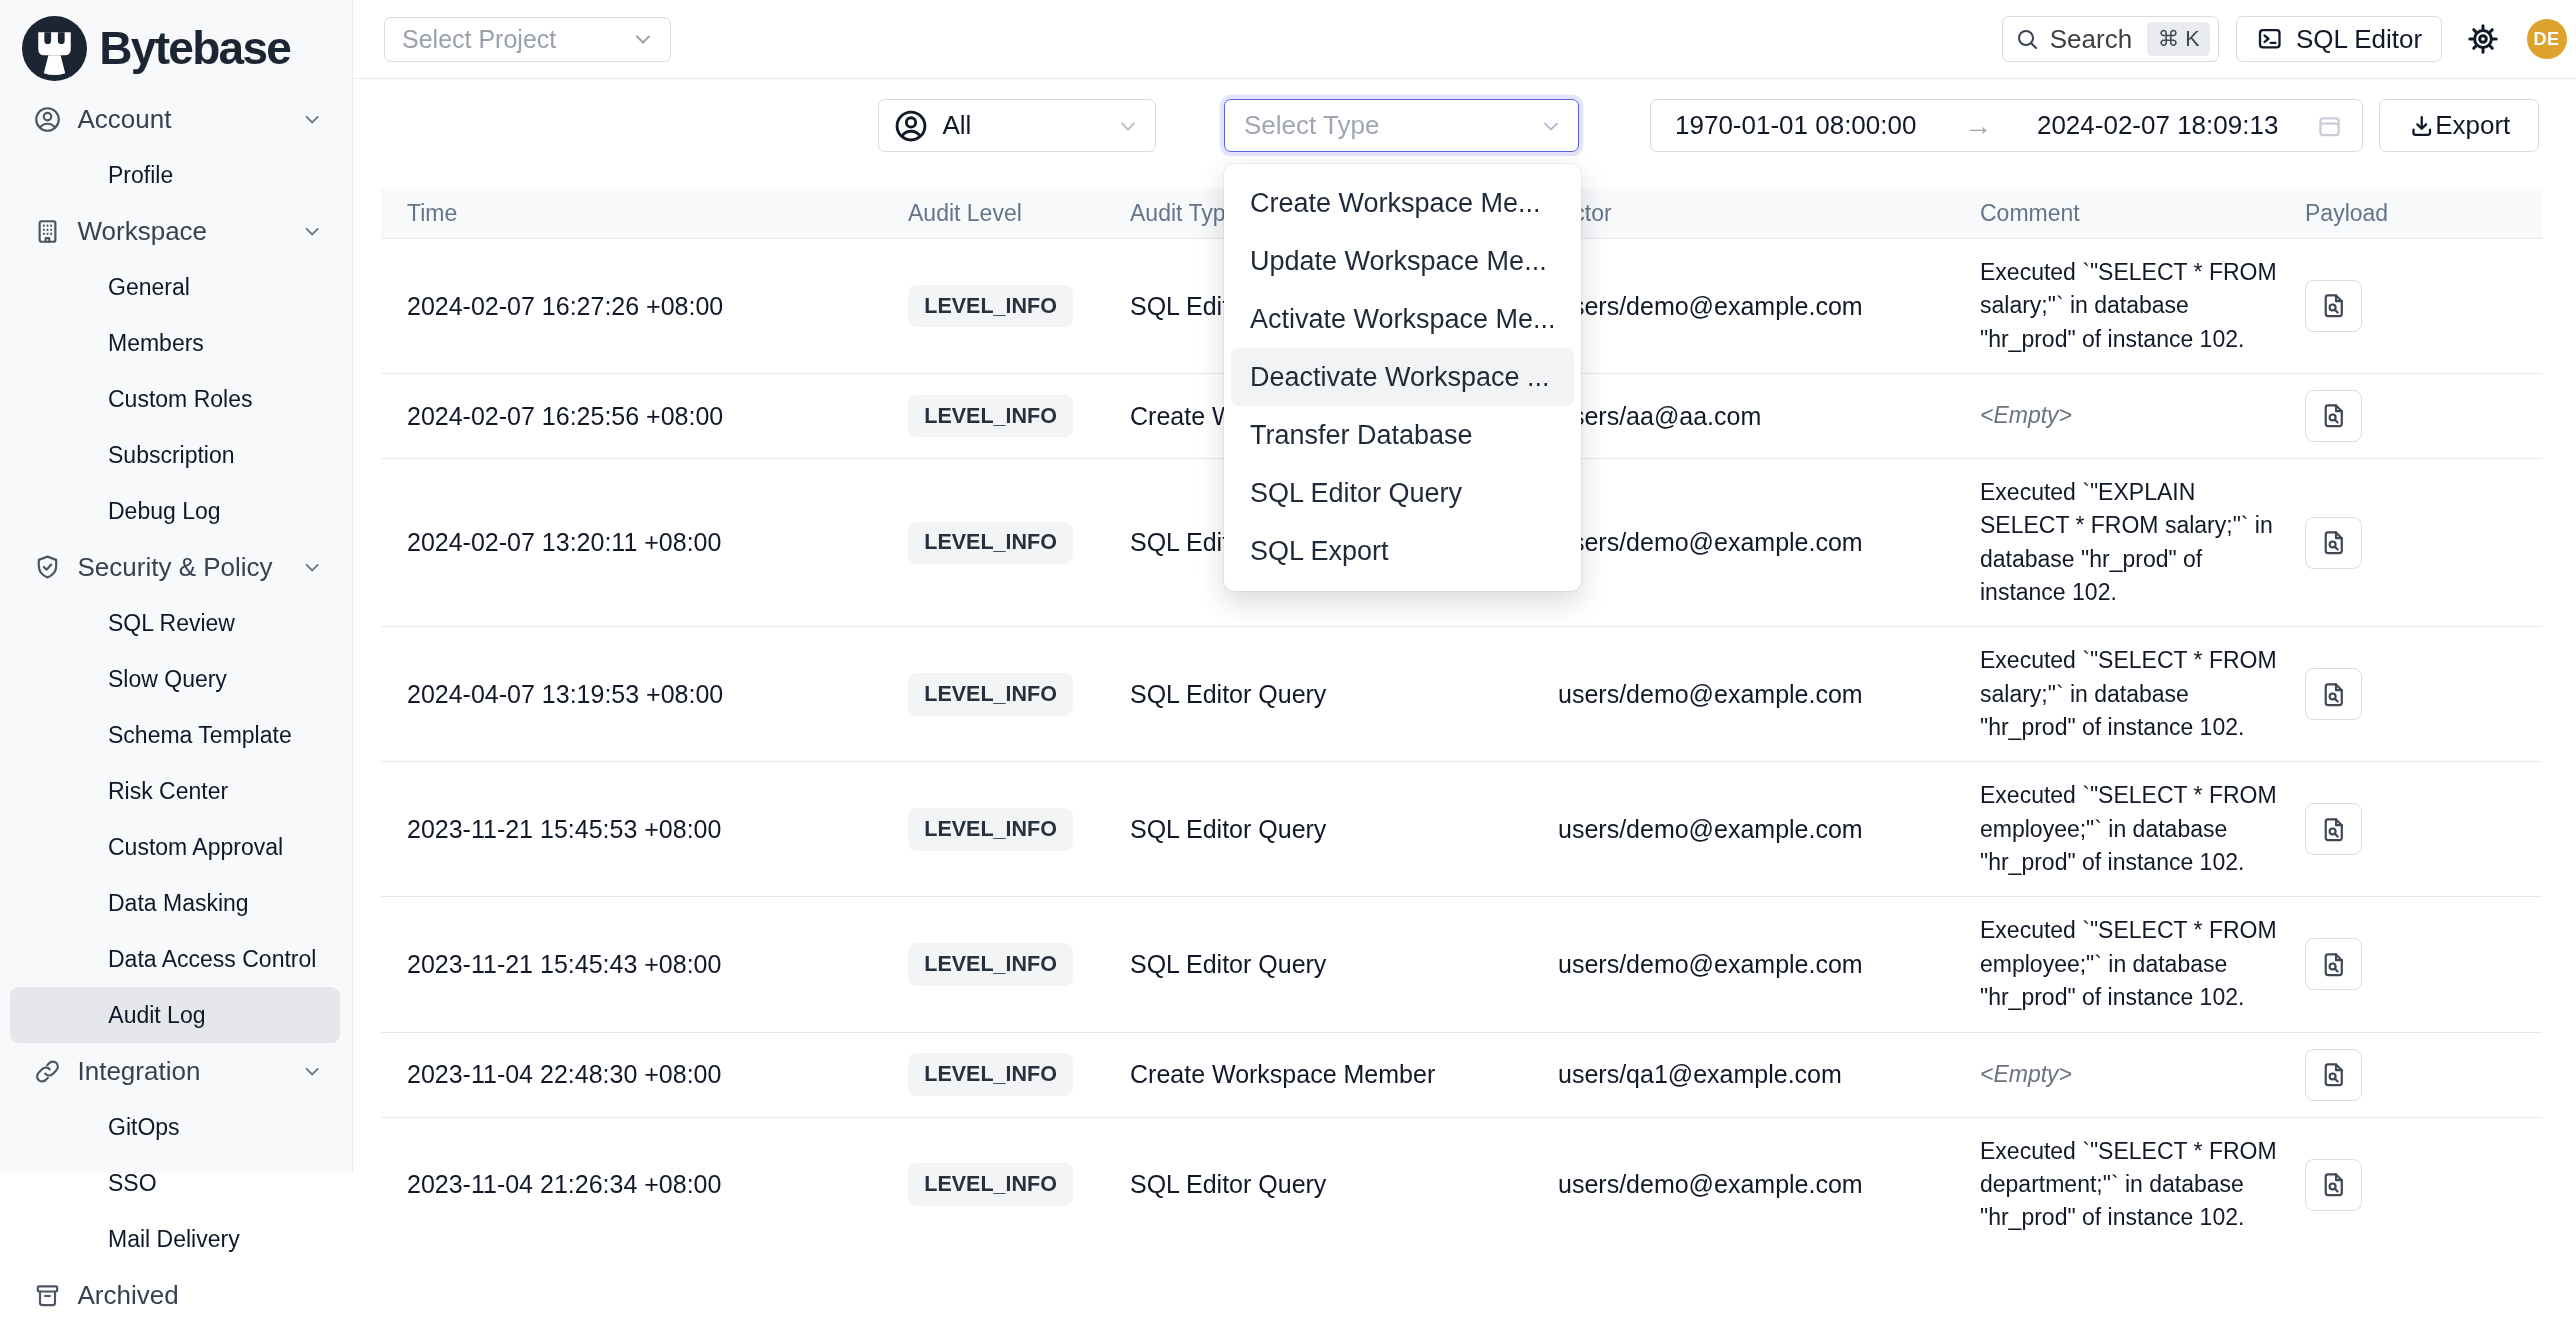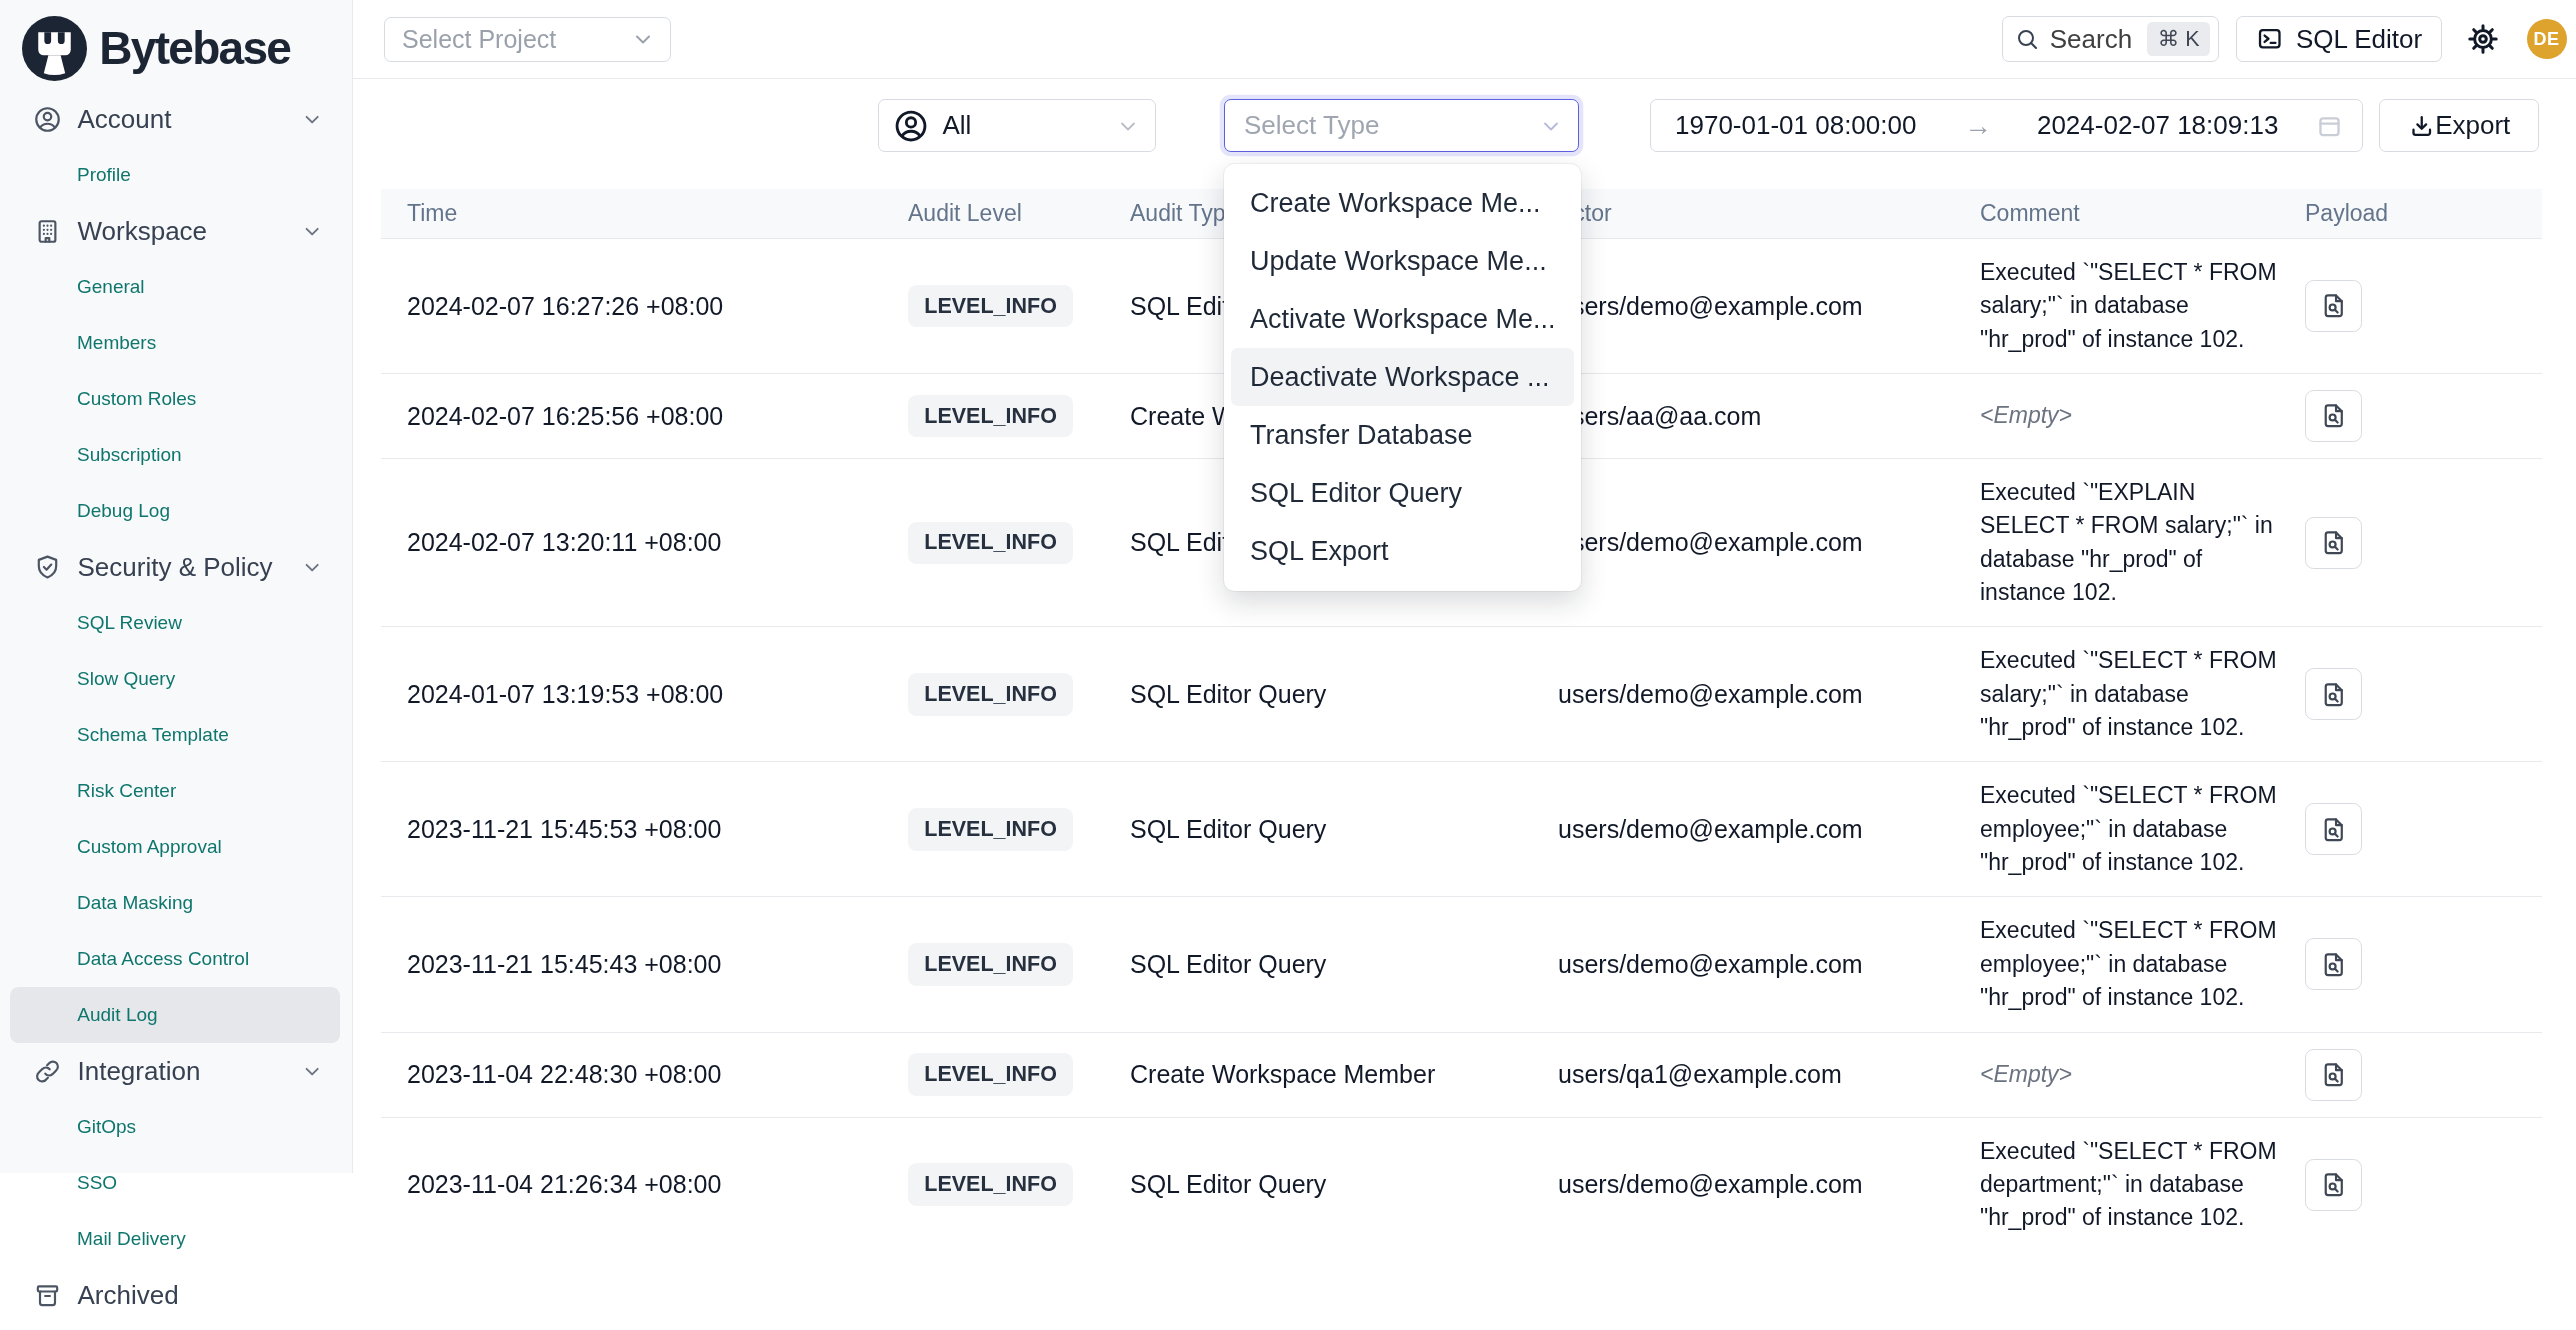--- a/index.html
+++ b/index.html
@@ -13,21 +13,21 @@
              background:#f8f9fa; border-right:0.9px solid #e9eaee; }
   .logo { display:flex; align-items:center; gap:12px; padding:10.3px 0 0 22.3px; height:86px; }
   .logo-text { font-size:46px; font-weight:800; letter-spacing:-1.7px; color:#1c2533; }
   .nav { margin-top:5.2px; }
   .side-row { height:56px; display:flex; align-items:center; padding:0 29px 0 33px;
               cursor:pointer; }
   .side-row .grp-icon { width:29px; height:29px; margin-right:15.5px; flex:0 0 auto; }
   .grp-label { font-size:26px; font-weight:500; color:#374151; }
   .side-row .chev { margin-left:auto; width:22.3px; height:22.3px; }
   .child { padding-left:77px; }
-  .child span { font-size:19px; color:#0f766e; }
+  .child span { font-size:23px; color:#0f172a;margin-left:31px; }
   .side-row.active { background:#e5e7ea; border-radius:8.6px; margin:0 12px 0 10.3px;
                      padding-left:67px; }
   .stroke { fill:none; stroke:#4b5563; stroke-width:1.8; stroke-linecap:round; stroke-linejoin:round; }
   .chevstroke { fill:none; stroke:#6b7280; stroke-width:2; stroke-linecap:round; stroke-linejoin:round; }
 
   
   .main { position:absolute; left:353px; top:0; width:2223px; height:1330px; background:#fff; }
   .topbar { height:79px; border-bottom:0.9px solid #e8eaed; display:flex; align-items:center;
             padding:0 9.5px 0 31px; }
   .proj-select { width:287px; height:45px; border:1.3px solid #d7dbe0; border-radius:6.9px;
@@ -414,21 +414,21 @@
                 <path d="M14 3v5h5"></path>
                 <circle cx="11" cy="13.5" r="2.6"></circle>
                 <path d="M13 15.5l2.4 2.4"></path>
               </g>
             </svg>
           </button>
         </div>
     </div>
 
     <div class="tr">
-      <div class="td time">2024-01-07 13:19:53 +08:00</div>
+      <div class="td time">2024-04-07 13:19:53 +08:00</div>
       <div class="td"><span class="badge">LEVEL_INFO</span></div>
       <div class="td">SQL Editor Query</div>
       <div class="td">users/demo@example.com</div>
       <div class="td comment">Executed `"SELECT * FROM salary;"` in database "hr_prod" of instance 102.</div>
       <div class="td">
           <button class="payload-btn">
             <svg viewBox="0 0 24 24" width="27.5" height="27.5">
               <g fill="none" stroke="#3f4754" stroke-width="1.9" stroke-linecap="round" stroke-linejoin="round">
                 <path d="M14 3H7a2 2 0 0 0-2 2v14a2 2 0 0 0 2 2h10a2 2 0 0 0 2-2V8l-5-5z"></path>
                 <path d="M14 3v5h5"></path>

